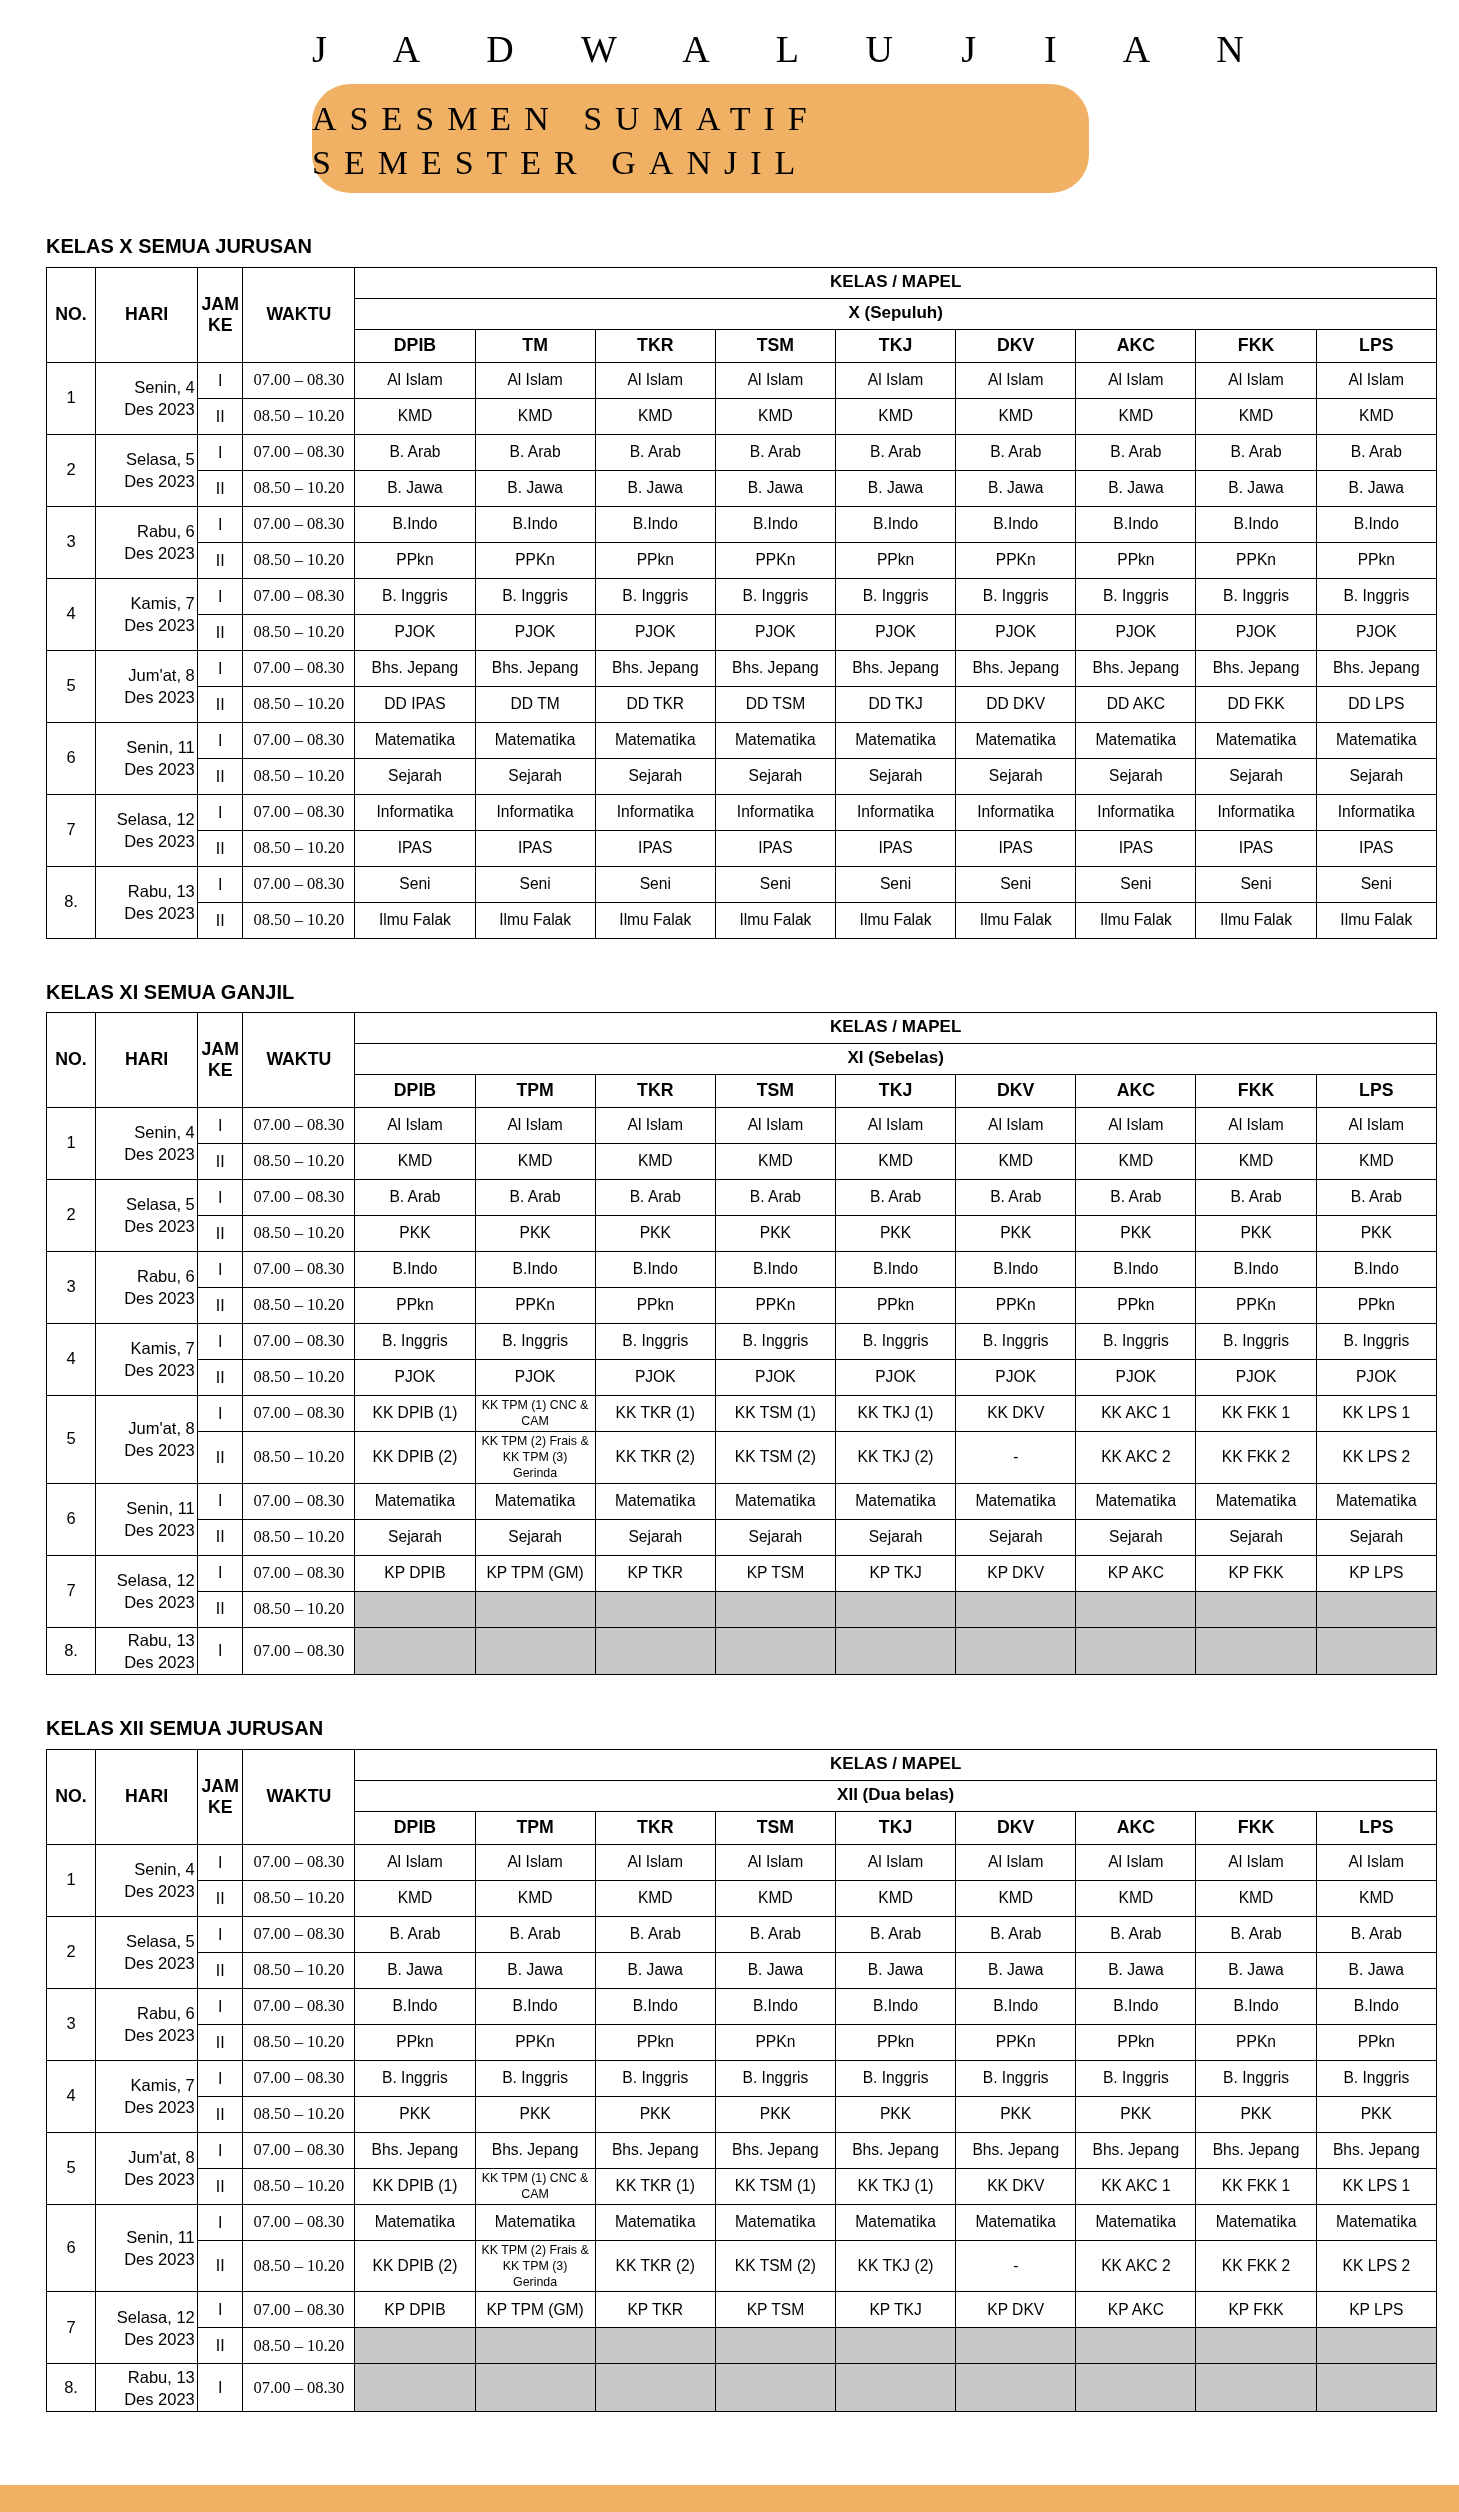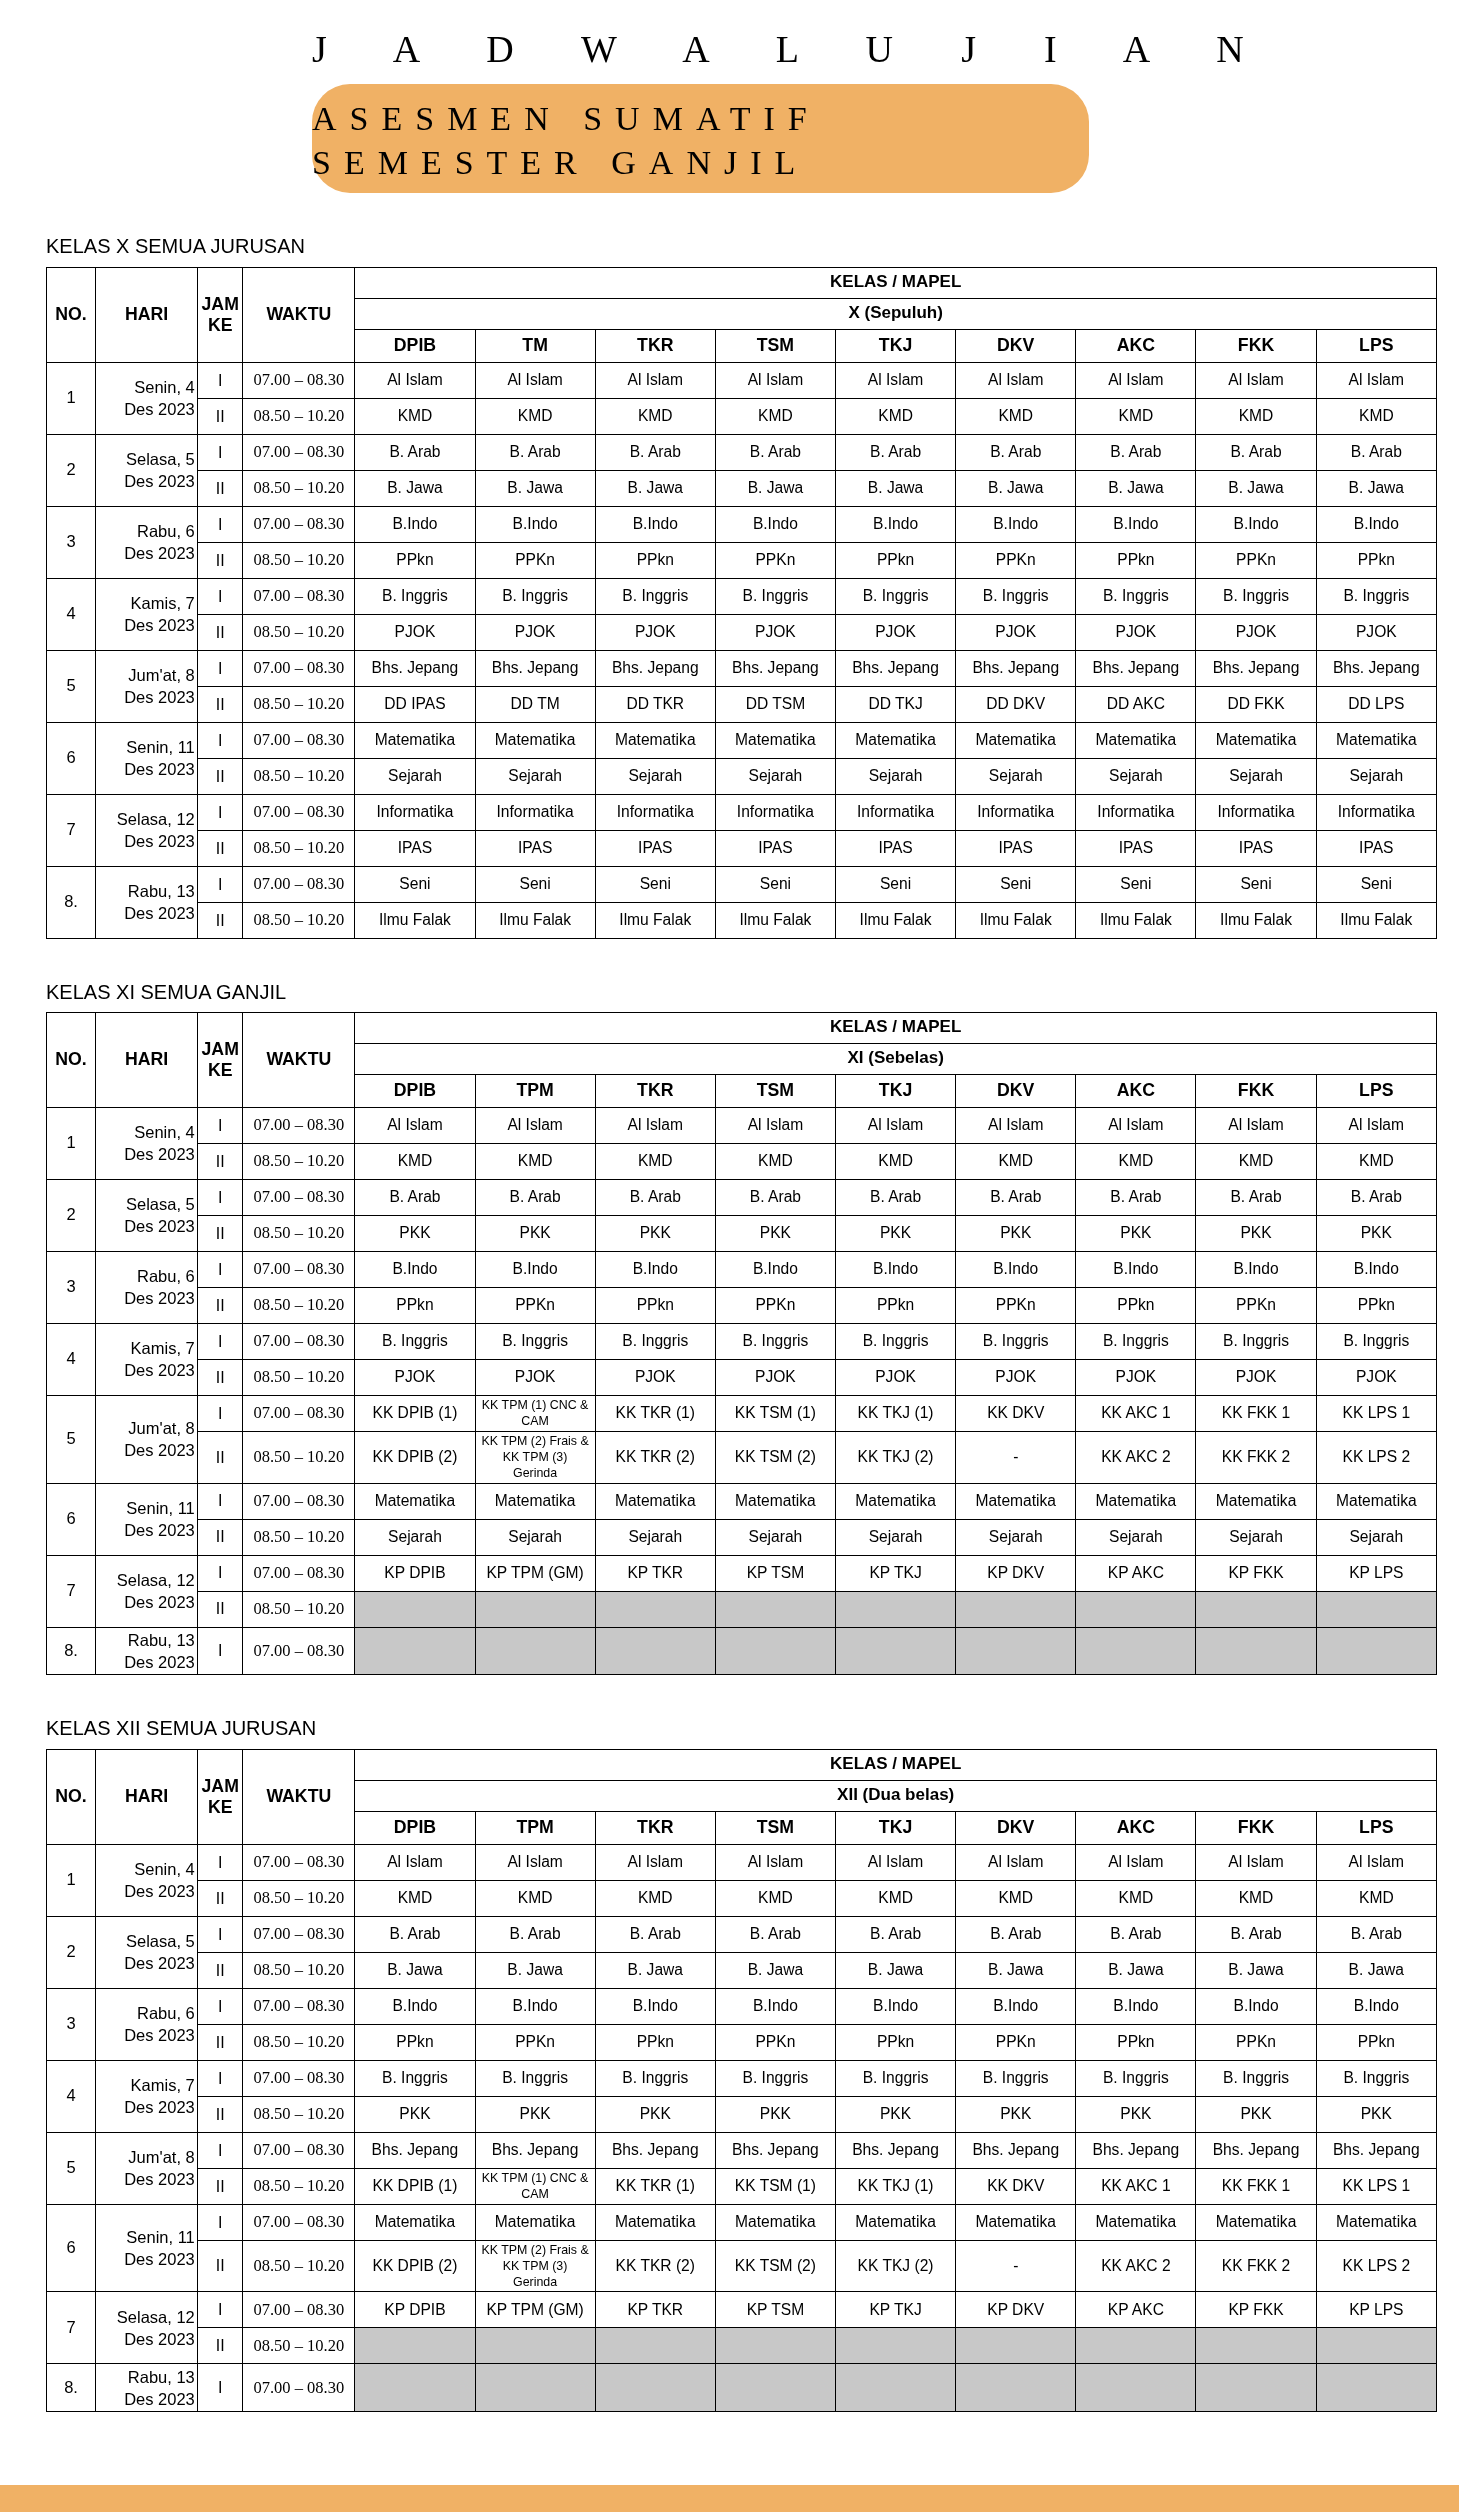--- a/index.html
+++ b/index.html
@@ -37,21 +37,21 @@
     font-size:34px;
     letter-spacing:13px;
     line-height:1.28;
     white-space:nowrap;
   }
   
   .table-section{margin:0;}
   .section-title{
     margin:42px 0 8.2px 46px;
     font-size:20px;
-    font-weight:normal;
+    font-weight:bold;
   }
   table.schedule-table{
     border-collapse:collapse;
     table-layout:fixed;
     width:1391px;
     margin-left:46px;
     border:1.8px solid #000;
   }
   col.col-no{width:49px;}
   col.col-hari{width:102px;}

